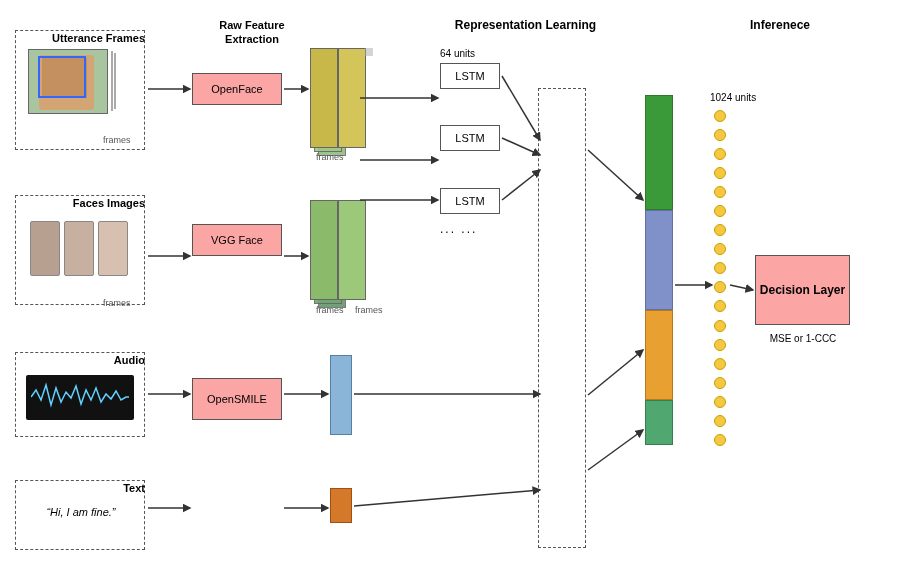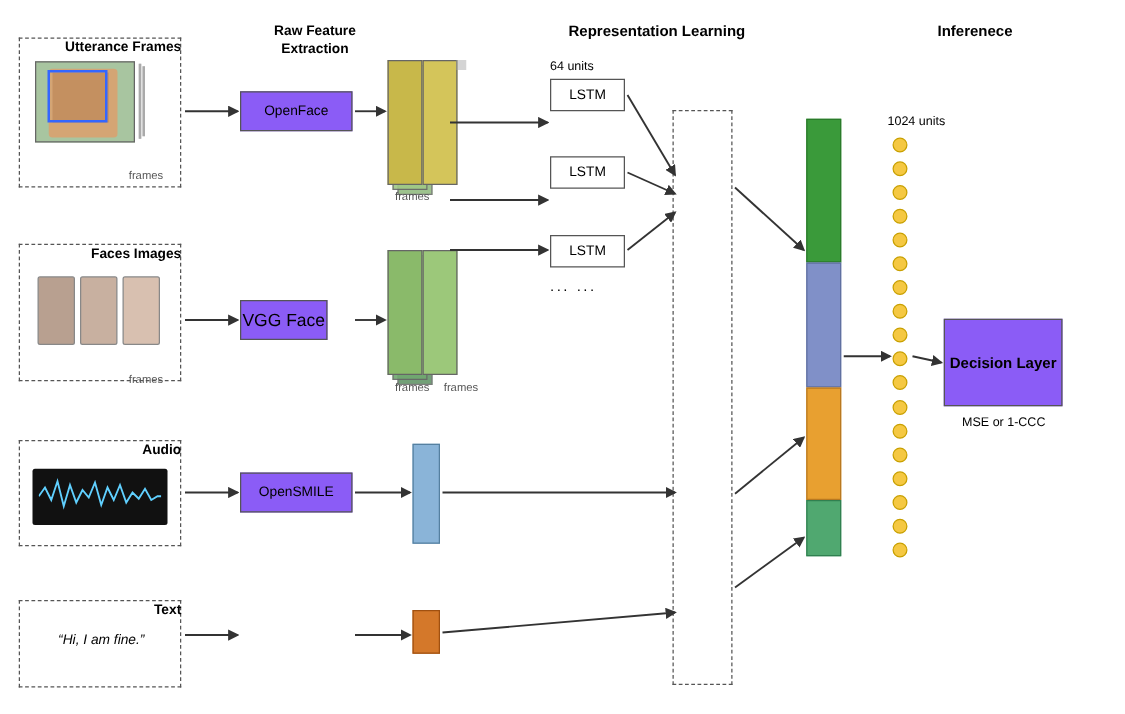--- a/index.html
+++ b/index.html
@@ -19,21 +19,21 @@
       height: 571px;
     }
     .dashed-box {
       position: absolute;
       border: 1.5px dashed #555;
       background: #fff;
     }
     .solid-box {
       position: absolute;
       border: 1.5px solid #555;
-      background: #8b5cf6;
+      background: #fca5a5;
       display: flex;
       align-items: center;
       justify-content: center;
       text-align: center;
     }
     .label {
       position: absolute;
       text-align: center;
       font-size: 11px;
     }
@@ -122,23 +122,23 @@
   </div>
   <div class="bold-label" style="left:15px; top:482px; width:130px; font-size:11px; font-weight:bold;">Text</div>
 
   <div class="bold-label" style="left:192px; top:18px; width:120px; font-size:11px; text-align:center; line-height:1.3;">
     <span style="white-space:pre;">Raw Feature
 Extraction</span>
   </div>
 
   <div class="solid-box" style="left:192px; top:73px; width:90px; height:32px; font-size:11px;">OpenFace</div>
 
-  <div class="solid-box" style="left:192px; top:240px; width:70px; height:32px; font-size:14px;">VGG Face</div>
-
-  <div class="solid-box" style="left:192px; top:378px; width:90px; height:32px; font-size:11px;">OpenSMILE</div>
+  <div class="solid-box" style="left:192px; top:224px; width:90px; height:32px; font-size:11px;">VGG Face</div>
+
+  <div class="solid-box" style="left:192px; top:378px; width:90px; height:42px; font-size:11px;">OpenSMILE</div>
 
 
   <div class="feat-block" style="left:310px; top:48px;">
     <div style="position:absolute; top:8px; left:8px; width:28px; height:100px; background:#8db87a; border:1px solid #666; opacity:0.85;"></div>
     <div style="position:absolute; top:4px; left:4px; width:28px; height:100px; background:#a0c886; border:1px solid #666; opacity:0.9;"></div>
     <div style="position:absolute; top:0px; left:0px; width:28px; height:100px; background:#c8b84a; border:1px solid #666;"></div>
     <div style="position:absolute; top:0px; left:28px; width:28px; height:100px; background:#d4c55a; border:1px solid #666;"></div>
     <div style="position:absolute; top:0px; left:55px; width:8px; height:8px; background:#aaa; opacity:0.5;"></div>
   </div>
 

